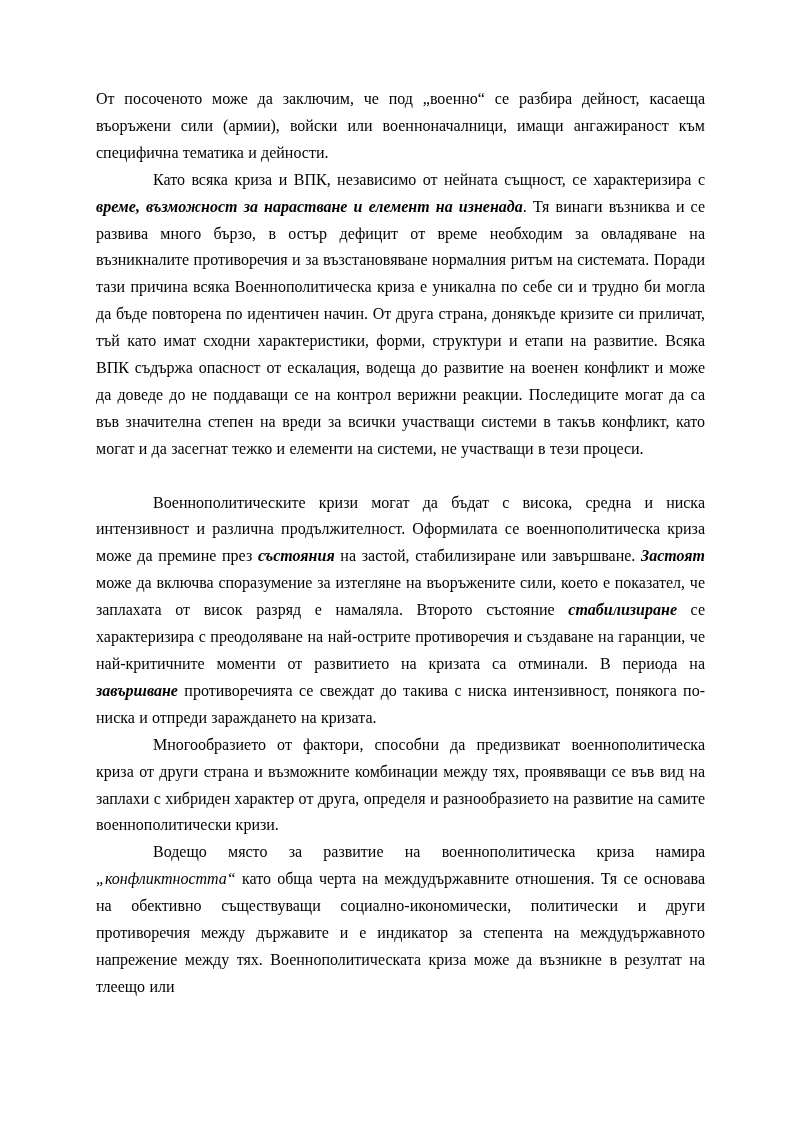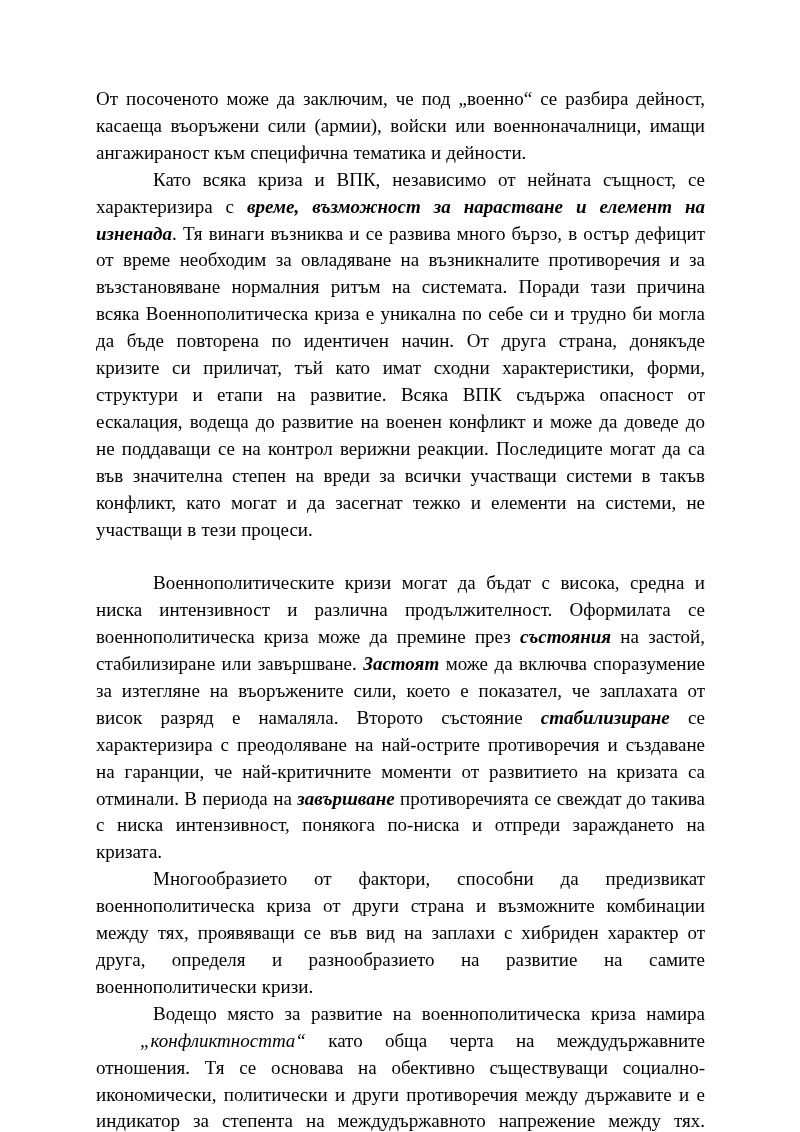--- a/index.html
+++ b/index.html
@@ -26,21 +26,21 @@
 
   #text-column {
     position: absolute;
     left: 96px;
     top: 86px;
     width: 609px;
   }
 
   .para {
     margin: 0;
-    font-size: 19px;
+    font-size: 16px;
     line-height: 26.9px;
     text-align: justify;
     text-justify: inter-word;
     -webkit-hyphens: none;
     hyphens: none;
     word-spacing: 0.02em;
     font-family: Liberation Serif, serif;
   }
 
   
@@ -57,21 +57,20 @@
   .gap-line {
     height: 26.9px;
   }
 
   .bi {
     font-weight: bold;
     font-style: italic;
   }
   .it {
     font-style: italic;
-    margin-left: 44px;
   }
 </style>
 </head>
 <body>
 
 <div id="page">
 
   <div id="text-column">
 
     <p class="para no-indent">

